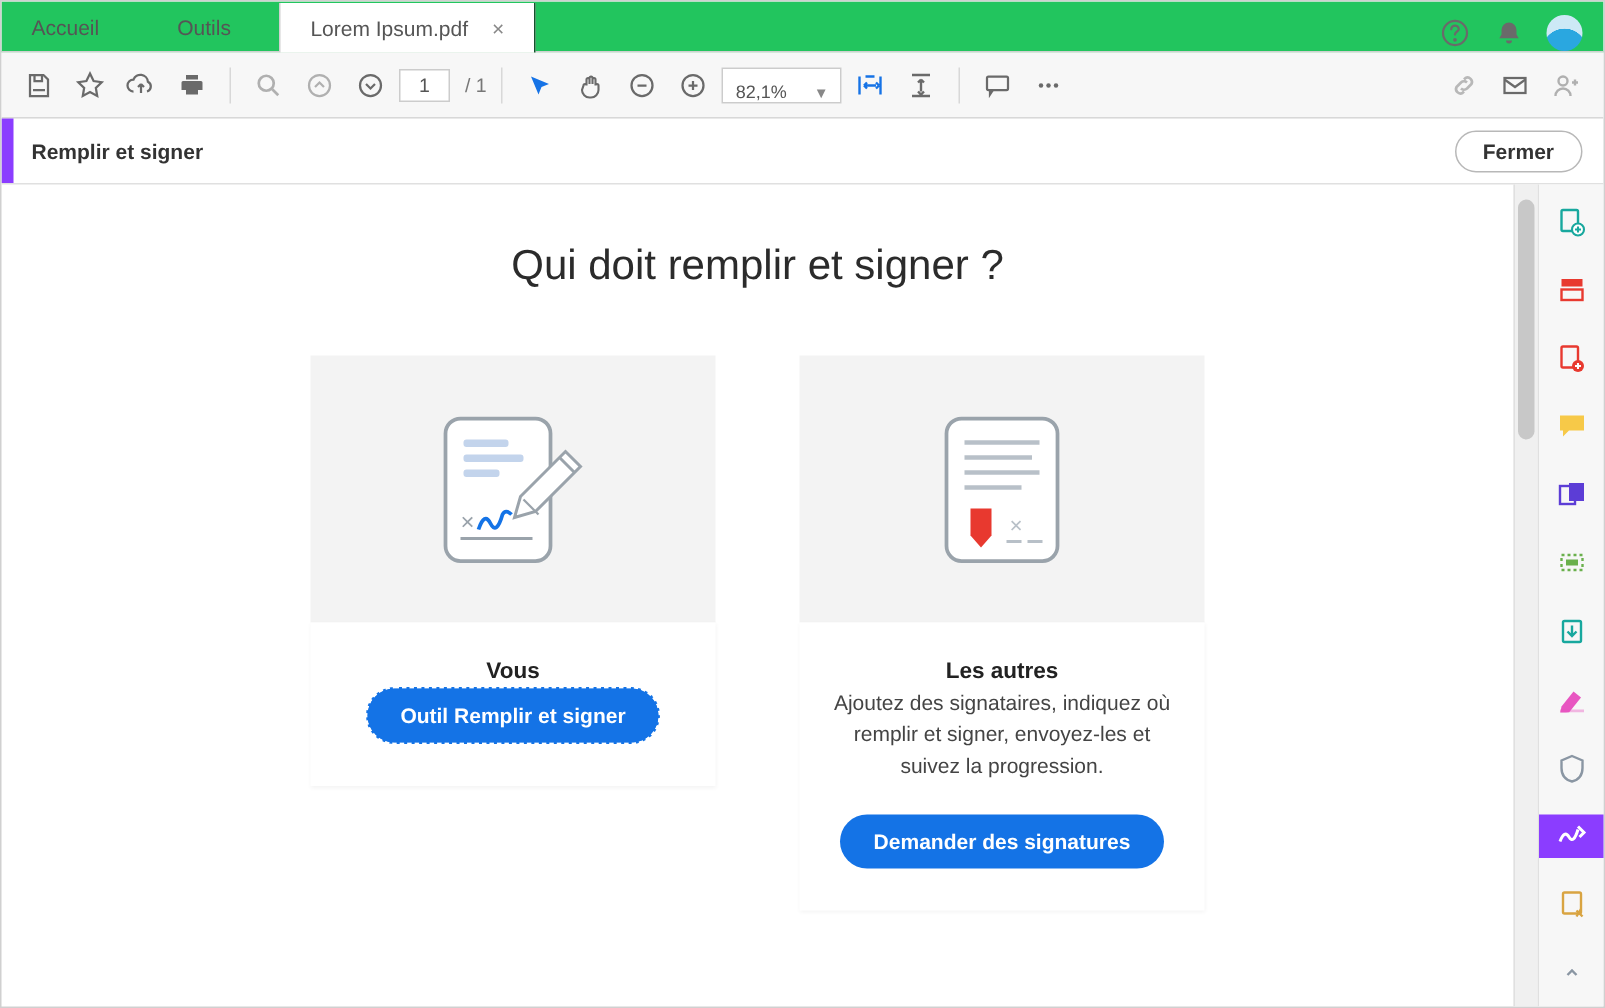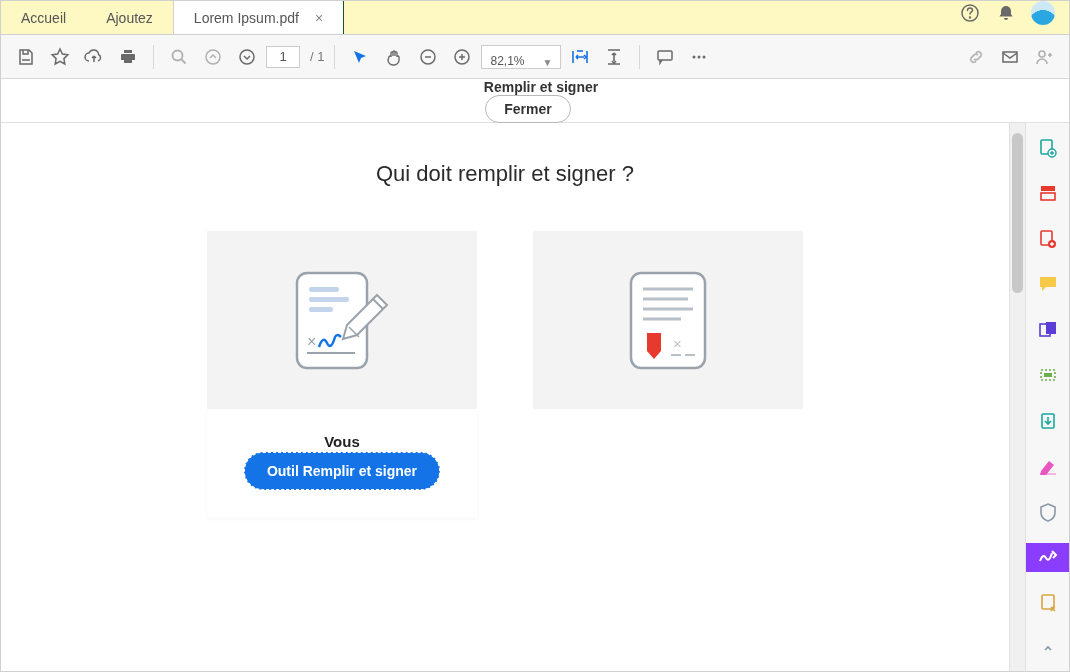--- a/index.html
+++ b/index.html
@@ -1,49 +1,49 @@
 <!DOCTYPE html>
 <html><head>
 <meta charset="utf-8">
 <style>
 * { box-sizing: border-box; margin: 0; padding: 0; }
 body { font-family: -apple-system, BlinkMacSystemFont, "Segoe UI", Arial, sans-serif; background: #fff; width: 1070px; height: 672px; overflow: hidden; border: 1px solid #d0d0d0; }
 
 
-.tabs { display: flex; align-items: flex-start; height: 34px; background: #fef9c3; border-bottom: 1px solid #d0d0d0; }
+.tabs { display: flex; align-items: flex-end; height: 34px; background: #22c55e; border-bottom: 1px solid #d0d0d0; gap: 12px; }
 .tab { display: flex; align-items: center; padding: 0 20px; height: 100%; font-size: 14px; color: #555; cursor: pointer; }
 .tab.doc { background: #fff; border-left: 1px solid #d0d0d0; border-right: 1px solid #14532d; margin-bottom: -1px; }
 .tab-close { margin-left: 16px; font-size: 14px; color: #888; }
 .tabs-spacer { flex: 1; }
 .tabs-right { display: flex; align-items: center; gap: 14px; padding-right: 14px; }
 .icon-btn { display: inline-flex; align-items: center; justify-content: center; width: 22px; height: 22px; color: #6a6a6a; }
 .avatar { width: 24px; height: 24px; border-radius: 50%; background: radial-gradient(circle at 50% 100%, #2aa7e0 55%, #cde9f6 56%); }
 
 
 .toolbar { display: flex; align-items: center; height: 44px; background: #f7f7f7; border-bottom: 1px solid #d8d8d8; padding: 0 10px; gap: 4px; }
 .toolbar .sep { width: 1px; height: 24px; background: #d8d8d8; margin: 0 6px; }
 .tool { display: inline-flex; align-items: center; justify-content: center; width: 30px; height: 30px; color: #6a6a6a; border-radius: 3px; }
 .page-input { width: 34px; height: 22px; border: 1px solid #ccc; text-align: center; font-size: 13px; color: #555; background: #fff; }
 .page-total { font-size: 13px; color: #777; margin-left: 6px; }
 .zoom-box { display: flex; align-items: flex-end; height: 24px; border: 1px solid #ccc; background: #fff; padding: 0 8px; font-size: 12px; color: #555; gap: 18px; }
 .zoom-box .chev { color: #888; font-size: 10px; }
 .toolbar-spacer { flex: 1; }
 .arrow-icon { stroke: #1673e6; }
 
 
-.panel-header { display: flex; align-items: center; height: 44px; border-bottom: 1px solid #e0e0e0; flex-direction: column; }
+.panel-header { display: flex; align-items: center; height: 44px; border-bottom: 1px solid #e0e0e0; }
 .purple-bar { width: 8px; height: 100%; background: #8b3dff; }
 .panel-title { font-size: 14px; font-weight: 600; color: #333; margin-left: 12px; }
 .panel-spacer { flex: 1; }
 .close-btn { margin-right: 14px; padding: 5px 18px; border: 1px solid #b8b8b8; border-radius: 18px; font-size: 14px; font-weight: 600; color: #333; background: #fff; cursor: pointer; text-align: center; }
 
 
 .main { display: flex; height: calc(672px - 34px - 44px - 44px - 2px); }
 .content { flex: 1; padding: 38px 40px; overflow: auto; display: flex; flex-direction: column; align-items: center; }
-.main-heading { font-size: 22px; font-weight: 400; color: #2b2b2b; margin-bottom: 44px; }
+.main-heading { font-size: 28px; font-weight: 400; color: #2b2b2b; margin-bottom: 44px; }
 .cards { display: flex; gap: 56px; }
 .card { width: 270px; }
 .card-img { height: 178px; background: #f3f3f3; display: flex; align-items: center; justify-content: center; }
 .card-body { background: #fff; padding: 24px 16px 28px; text-align: center; box-shadow: 0 1px 3px rgba(0,0,0,0.05); }
 .card-title { font-size: 15px; font-weight: 700; color: #222; margin-bottom: 2px; }
 .card-desc { font-size: 14px; color: #444; line-height: 1.5; margin-bottom: 22px; }
 .card-btn { display: inline-block; padding: 10px 22px; background: #1473e6; color: #fff; border: none; border-radius: 22px; font-size: 14px; font-weight: 600; cursor: pointer; }
 .card-btn.dashed { border: 1px dashed #fff; text-align: center; }
 
 
@@ -54,21 +54,21 @@
 .side-tool.active { background: #8b3dff; }
 </style>
 </head>
 <body>
 
 <div class="tabs">
   <div class="tab">
       <span>Accueil</span>
     </div>
   <div class="tab">
-      <span>Ajoutez</span>
+      <span>Outils</span>
     </div>
   <div class="tab doc">
     <span>Lorem Ipsum.pdf</span>
     <span class="tab-close">×</span>
   </div>
   <div class="tabs-spacer"></div>
   <div class="tabs-right">
     <span class="icon-btn">
       <svg width="20" height="20" viewBox="0 0 20 20" fill="none" stroke="currentColor" stroke-width="1.5">
           <circle cx="10" cy="10" r="8"></circle>
@@ -241,20 +241,25 @@
             <line x1="40" y1="34" x2="90" y2="34" stroke="#b8c0c8" stroke-width="3"></line>
             <line x1="40" y1="44" x2="85" y2="44" stroke="#b8c0c8" stroke-width="3"></line>
             <line x1="40" y1="54" x2="90" y2="54" stroke="#b8c0c8" stroke-width="3"></line>
             <line x1="40" y1="64" x2="78" y2="64" stroke="#b8c0c8" stroke-width="3"></line>
             <path d="M44 78 h14 v18 l-7 8 l-7-8 z" fill="#e8392f"></path>
             <text x="70" y="94" font-size="15" fill="#b8c0c8">×</text>
             <line x1="68" y1="100" x2="78" y2="100" stroke="#b8c0c8" stroke-width="2"></line>
             <line x1="82" y1="100" x2="92" y2="100" stroke="#b8c0c8" stroke-width="2"></line>
           </svg>
         </div>
+        <div class="card-body">
+          <div class="card-title">Les autres</div>
+          <div class="card-desc">Ajoutez des signataires, indiquez où remplir et signer, envoyez-les et suivez la progression.</div>
+          <button class="card-btn">Demander des signatures</button>
+        </div>
       </div>
     </div>
   </div>
 
   <div class="scrollbar-track">
     <div class="scrollbar-thumb"></div>
   </div>
 
   <div class="sidebar">
     <div class="side-tool">

